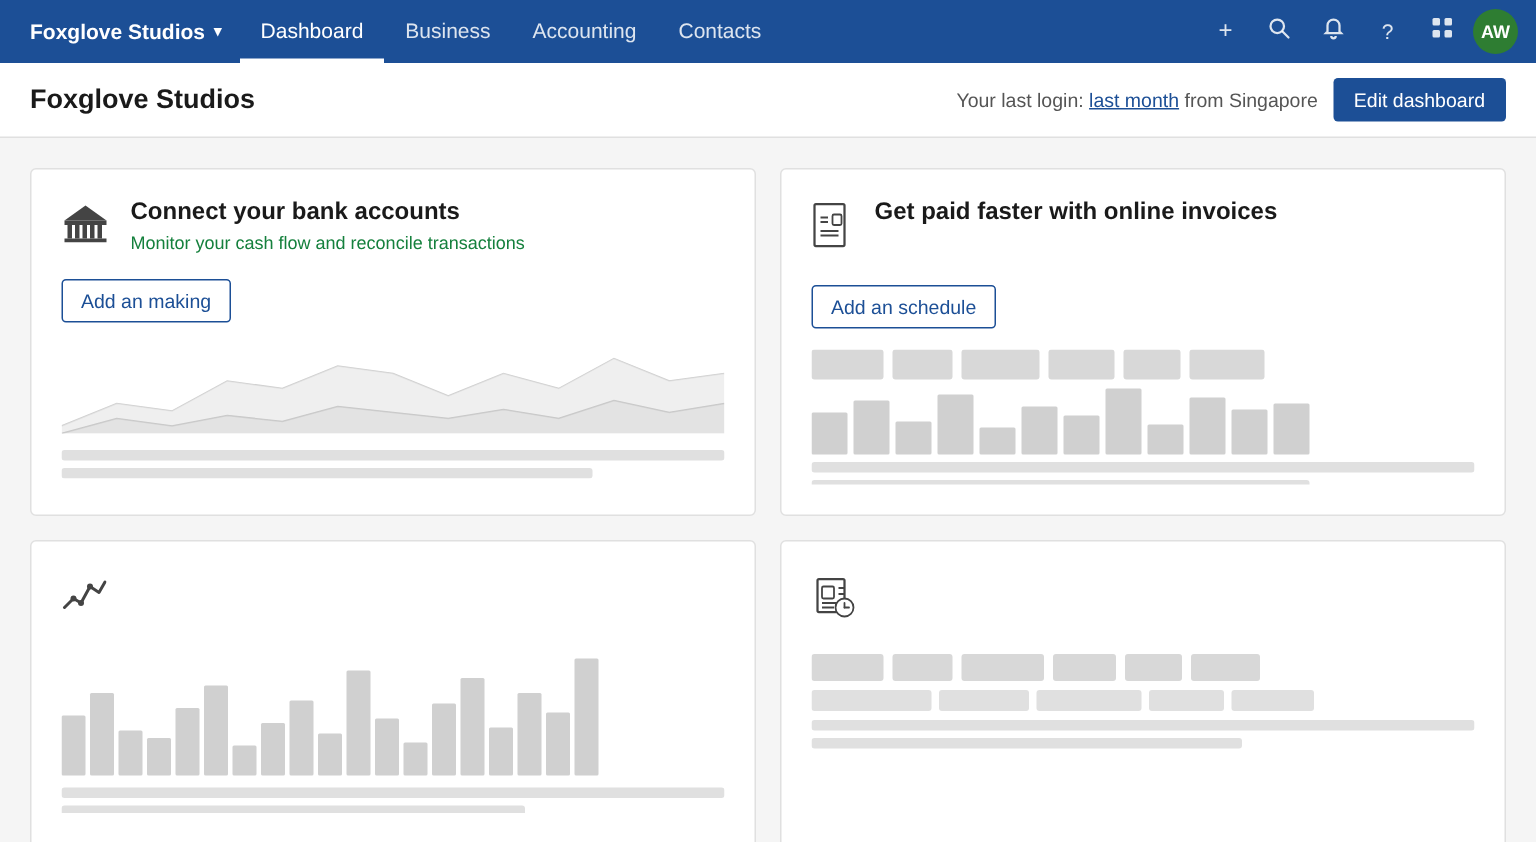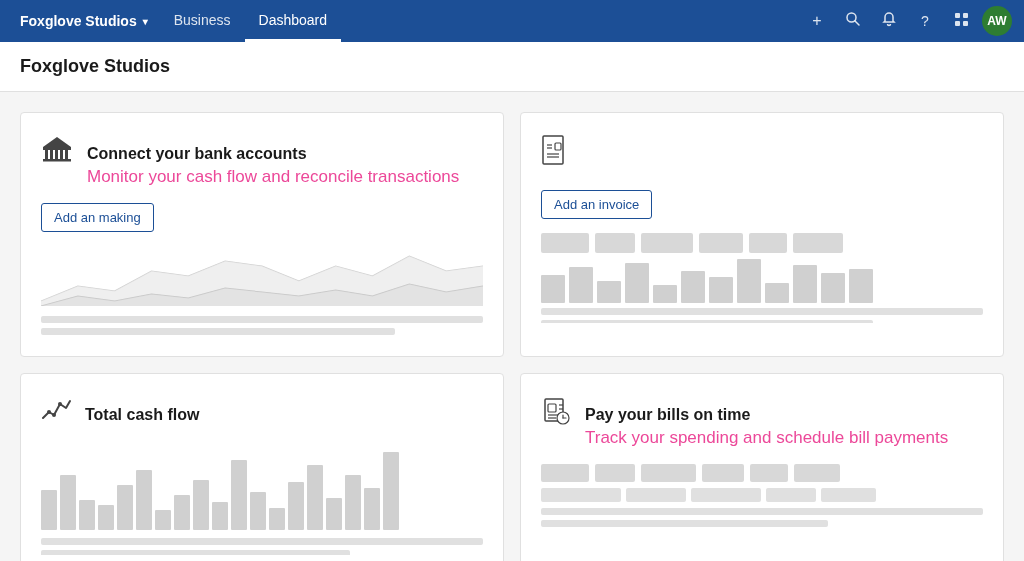--- a/index.html
+++ b/index.html
@@ -65,22 +65,22 @@
     .grid { display: grid; grid-template-columns: 1fr 1fr; gap: 16px; }
     .card {
       background: #fff;
       border-radius: 4px;
       border: 1px solid #e0e0e0;
       padding: 20px;
       min-height: 220px;
     }
     .card-header { display: flex; align-items: flex-start; gap: 14px; margin-bottom: 16px; }
     .card-icon { font-size: 28px; color: #444; flex-shrink: 0; margin-top: 2px; }
-    .card-title { font-size: 16px; font-weight: 600; color: #1a1a1a; margin-bottom: 4px; margin-top: 12px; }
-    .card-subtitle { font-size: 17px; color: #ec4899; }
+    .card-title { font-size: 16px; font-weight: 600; color: #1a1a1a; margin-bottom: 4px; }
+    .card-subtitle { font-size: 12px; color: #15803d; }
     .card-action { margin-bottom: 14px; }
     .action-btn {
       background: #fff; color: #1c4f96; border: 1px solid #1c4f96;
       padding: 6px 12px; border-radius: 3px; font-size: 13px;
       cursor: pointer; font-weight: 500;
     }
 
     
     .placeholder-area { position: relative; height: 90px; overflow: hidden; }
 
@@ -91,22 +91,24 @@
 </head>
 <body>
 
 <nav class="topnav">
   <div class="topnav-left">
     <button class="brand-btn">
       <span>Foxglove Studios</span>
       <span class="brand-caret">▾</span>
     </button>
     <div class="nav-links">
+      <a class="nav-link active">Dashboard</a>
       <a class="nav-link">Business</a>
-      <a class="nav-link active">Dashboard</a>
+      <a class="nav-link">Accounting</a>
+      <a class="nav-link">Contacts</a>
     </div>
   </div>
   <div class="topnav-right">
     <button class="icon-btn">
       <span>+</span>
     </button>
     <button class="icon-btn">
       <span>
         <svg width="16" height="16" viewBox="0 0 16 16" fill="none">
           <circle cx="6.5" cy="6.5" r="4.5" stroke="rgba(255,255,255,0.85)" stroke-width="1.5"></circle>
@@ -136,20 +138,26 @@
       </span>
     </button>
     <button class="avatar-btn">
       <span>AW</span>
     </button>
   </div>
 </nav>
 
 <div class="subheader">
   <span class="subheader-title">Foxglove Studios</span>
+  <div class="subheader-right">
+    <span>
+      <span>Your last login: </span><a class="login-link">last month</a><span> from Singapore</span>
+    </span>
+    <button class="edit-btn">Edit dashboard</button>
+  </div>
 </div>
 
 <div class="main">
   <div class="grid">
 
     <div class="card">
       <div class="card-header">
         <span class="card-icon">
           <svg width="32" height="28" viewBox="0 0 32 28" fill="none">
             <rect x="2" y="12" width="28" height="3" fill="#444"></rect>
@@ -190,24 +198,25 @@
           <svg width="28" height="32" viewBox="0 0 28 32" fill="none">
             <rect x="2" y="1" width="20" height="28" rx="1" stroke="#444" stroke-width="1.5" fill="none"></rect>
             <rect x="14" y="8" width="6" height="7" rx="1" stroke="#444" stroke-width="1.2" fill="none"></rect>
             <line x1="6" y1="10" x2="11" y2="10" stroke="#444" stroke-width="1.2"></line>
             <line x1="6" y1="13" x2="11" y2="13" stroke="#444" stroke-width="1.2"></line>
             <line x1="6" y1="19" x2="18" y2="19" stroke="#444" stroke-width="1.2"></line>
             <line x1="6" y1="22" x2="18" y2="22" stroke="#444" stroke-width="1.2"></line>
           </svg>
         </span>
         <div>
+          <div class="card-title">Get paid faster with online invoices</div>
         </div>
       </div>
       <div class="card-action">
-        <button class="action-btn">Add an invoice</button>
+        <button class="action-btn">Add an schedule</button>
       </div>
       <div class="placeholder-area">
 
         <div style="display:flex; gap:6px; margin-bottom:6px;">
           <div style="height:20px;width:48px;background:#d8d8d8;border-radius:2px;"></div>
           <div style="height:20px;width:40px;background:#d8d8d8;border-radius:2px;"></div>
           <div style="height:20px;width:52px;background:#d8d8d8;border-radius:2px;"></div>
           <div style="height:20px;width:44px;background:#d8d8d8;border-radius:2px;"></div>
           <div style="height:20px;width:38px;background:#d8d8d8;border-radius:2px;"></div>
           <div style="height:20px;width:50px;background:#d8d8d8;border-radius:2px;"></div>
@@ -235,21 +244,20 @@
       <div class="card-header">
         <span class="card-icon">
           <svg width="30" height="26" viewBox="0 0 30 26" fill="none">
             <polyline points="2,22 8,16 13,19 19,8 25,12 29,5" stroke="#444" stroke-width="2" fill="none" stroke-linecap="round" stroke-linejoin="round"></polyline>
             <circle cx="8" cy="16" r="2" fill="#444"></circle>
             <circle cx="13" cy="19" r="2" fill="#444"></circle>
             <circle cx="19" cy="8" r="2" fill="#444"></circle>
           </svg>
         </span>
         <div>
-          <div class="card-title">Total cash flow</div>
         </div>
       </div>
       <div class="placeholder-area" style="height:110px;">
         <div style="display:flex;gap:3px;align-items:flex-end;height:85px;margin-bottom:8px;">
           <div style="height:40px;width:16px;background:#d0d0d0;border-radius:1px;"></div>
           <div style="height:55px;width:16px;background:#d0d0d0;border-radius:1px;"></div>
           <div style="height:30px;width:16px;background:#d0d0d0;border-radius:1px;"></div>
           <div style="height:25px;width:16px;background:#d0d0d0;border-radius:1px;"></div>
           <div style="height:45px;width:16px;background:#d0d0d0;border-radius:1px;"></div>
           <div style="height:60px;width:16px;background:#d0d0d0;border-radius:1px;"></div>
@@ -280,24 +288,20 @@
             <rect x="7" y="8" width="8" height="8" rx="1" stroke="#444" stroke-width="1.2" fill="none"></rect>
             <line x1="18" y1="9" x2="22" y2="9" stroke="#444" stroke-width="1.2"></line>
             <line x1="18" y1="13" x2="22" y2="13" stroke="#444" stroke-width="1.2"></line>
             <line x1="7" y1="19" x2="19" y2="19" stroke="#444" stroke-width="1.2"></line>
             <line x1="7" y1="22" x2="15" y2="22" stroke="#444" stroke-width="1.2"></line>
             <circle cx="22" cy="22" r="6" fill="#fff" stroke="#444" stroke-width="1.2"></circle>
             <line x1="22" y1="19" x2="22" y2="22" stroke="#444" stroke-width="1.2" stroke-linecap="round"></line>
             <line x1="22" y1="22" x2="25" y2="22" stroke="#444" stroke-width="1.2" stroke-linecap="round"></line>
           </svg>
         </span>
-        <div>
-          <div class="card-title">Pay your bills on time</div>
-          <div class="card-subtitle">Track your spending and schedule bill payments</div>
-        </div>
       </div>
       <div class="placeholder-area">
         <div style="display:flex; gap:6px; margin-bottom:6px;">
           <div style="height:18px;width:48px;background:#d8d8d8;border-radius:2px;"></div>
           <div style="height:18px;width:40px;background:#d8d8d8;border-radius:2px;"></div>
           <div style="height:18px;width:55px;background:#d8d8d8;border-radius:2px;"></div>
           <div style="height:18px;width:42px;background:#d8d8d8;border-radius:2px;"></div>
           <div style="height:18px;width:38px;background:#d8d8d8;border-radius:2px;"></div>
           <div style="height:18px;width:46px;background:#d8d8d8;border-radius:2px;"></div>
         </div>

